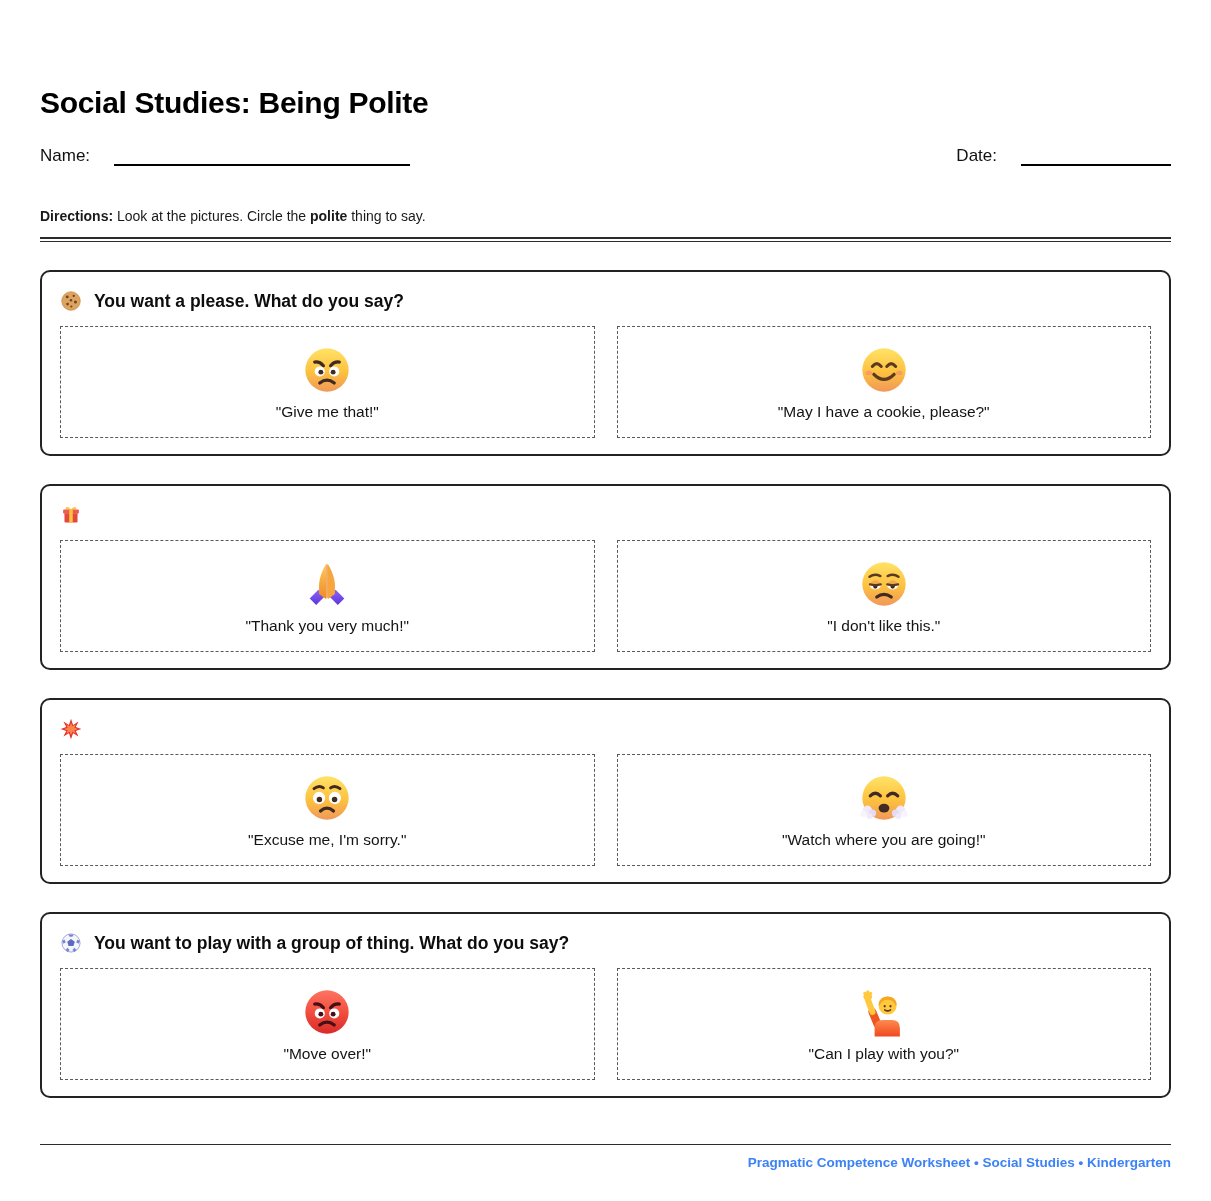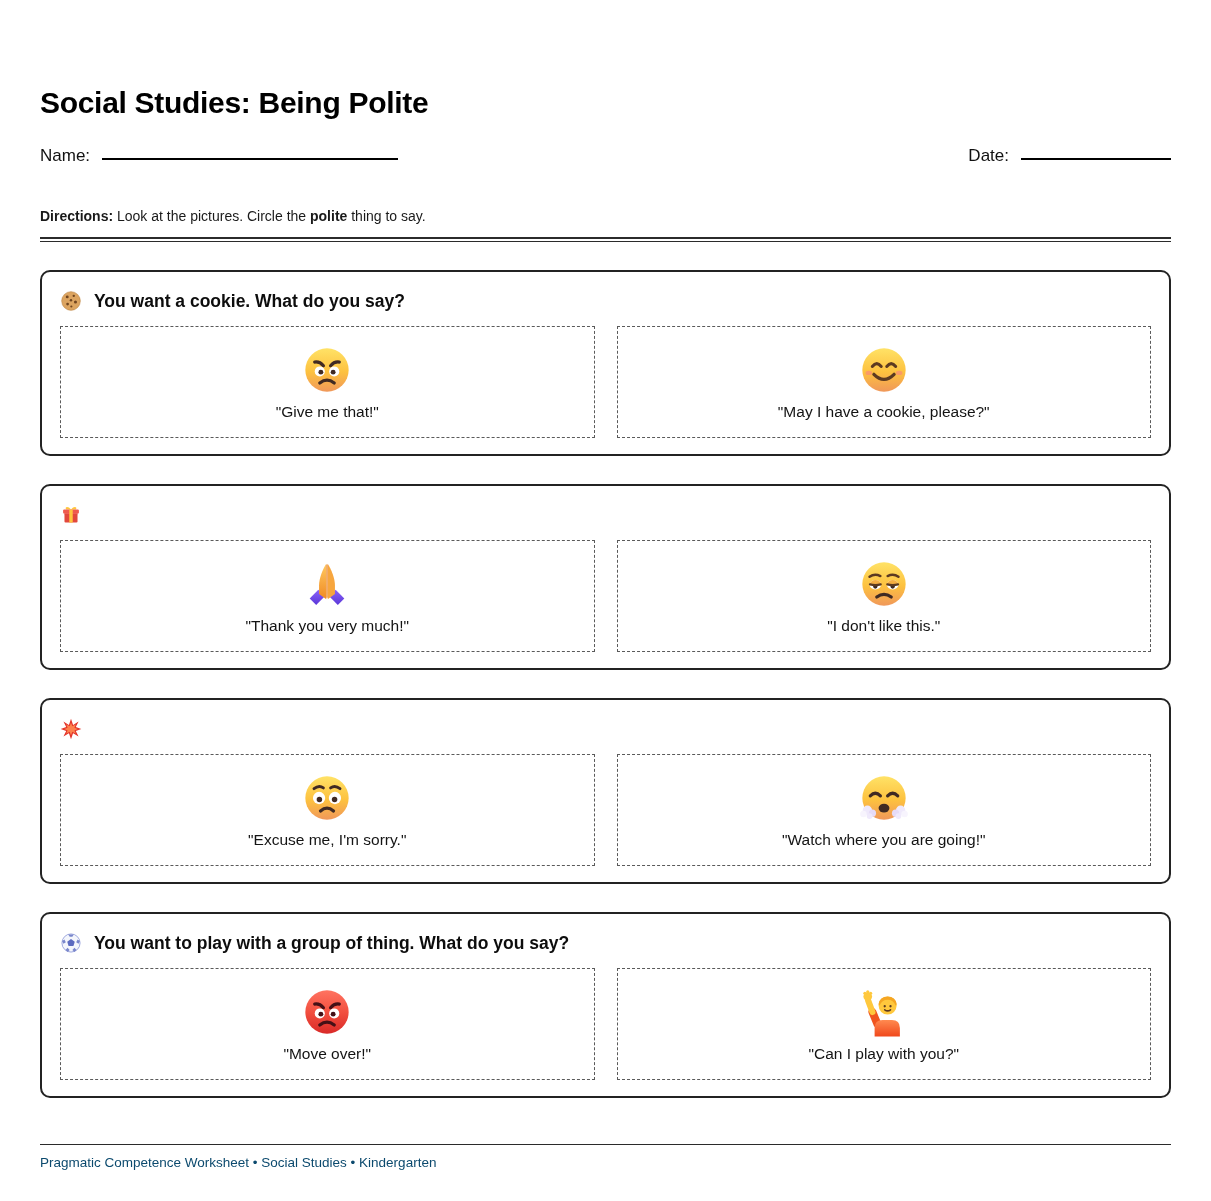--- a/index.html
+++ b/index.html
@@ -7,21 +7,21 @@
   body {
     width:1211px; height:1201px;
     font-family:"Liberation Sans", sans-serif;
     color:#111;
   }
   .page { width:1211px; height:1201px; padding:0 40px; }
 
   .title { margin-top:86px; font-size:30px; font-weight:700; letter-spacing:-0.3px; color:#000; }
 
   .id-row { margin-top:26px; display:flex; justify-content:space-between; align-items:flex-end; font-size:17px; }
-  .id-left, .id-right { display:flex; align-items:flex-start; gap:12px; }
+  .id-left, .id-right { display:flex; align-items:flex-end; gap:24px; }
   .write-line { display:inline-block; border-bottom:2px solid #000; height:14px; }
   .line-name { width:296px; }
   .line-date { width:150px; }
 
   .directions { margin-top:42px; font-size:14px; color:#1a1a1a; }
   .directions b { font-weight:700; }
 
   .double-rule { margin-top:13px; height:5px; border-top:2.5px solid #2b2b2b; border-bottom:1px solid #2b2b2b; }
 
   .card {
@@ -43,21 +43,21 @@
     display:flex; flex-direction:column; align-items:center; justify-content:center;
     gap:7px;
     cursor:pointer;
     background:#fff;
   }
   .opt-icon { width:52px; height:52px; display:flex; }
   .opt-icon svg { width:52px; height:52px; }
   .opt-label { font-size:15.5px; color:#141414; text-align:center; }
 
   .footer-rule { margin-top:46px; border-top:1.5px solid #2b2b2b; }
-  .footer-text { margin-top:10px; text-align:left; font-size:13.5px; color:#0c4a6e; }
+  .footer-text { margin-top:10px; text-align:right; font-size:13.5px; color:#3b82f6;font-weight:bold; }
 
   .defs-svg { position:absolute; width:0; height:0; overflow:hidden; }
 </style>
 </head>
 <body>
 
 <svg class="defs-svg" aria-hidden="true">
   <defs>
     <linearGradient id="faceGrad" x1="0" y1="0" x2="0" y2="1">
       <stop offset="0" stop-color="#FFE266"></stop>
@@ -110,21 +110,21 @@
           <circle cx="16" cy="16" r="13.5" fill="#DCA460"></circle>
           <circle cx="16" cy="16" r="13.5" fill="none" stroke="#C08A4B" stroke-width="1"></circle>
           <circle cx="10.5" cy="10" r="2.1" fill="#70451F"></circle>
           <circle cx="20" cy="8.5" r="1.7" fill="#70451F"></circle>
           <circle cx="22.5" cy="17.5" r="2.2" fill="#70451F"></circle>
           <circle cx="11" cy="20.5" r="2" fill="#70451F"></circle>
           <circle cx="16.5" cy="24" r="1.6" fill="#70451F"></circle>
           <circle cx="16" cy="15" r="1.8" fill="#70451F"></circle>
         </svg>
       </span>
-      <h2 class="q-text">You want a cookie. What do you say?</h2>
+      <h2 class="q-text">You want a please. What do you say?</h2>
     </div>
     <div class="opts">
       <div class="opt">
         <span class="opt-icon">
           <svg viewBox="0 0 72 72">
             <circle cx="36" cy="36" r="30" fill="url(#faceGrad)"></circle>
             <path d="M19 25 Q26 24 31 30" stroke="#402A23" stroke-width="4.5" fill="none" stroke-linecap="round"></path>
             <path d="M53 25 Q46 24 41 30" stroke="#402A23" stroke-width="4.5" fill="none" stroke-linecap="round"></path>
             <circle cx="26" cy="38" r="7" fill="#fff"></circle>
               <circle cx="46" cy="38" r="7" fill="#fff"></circle>

